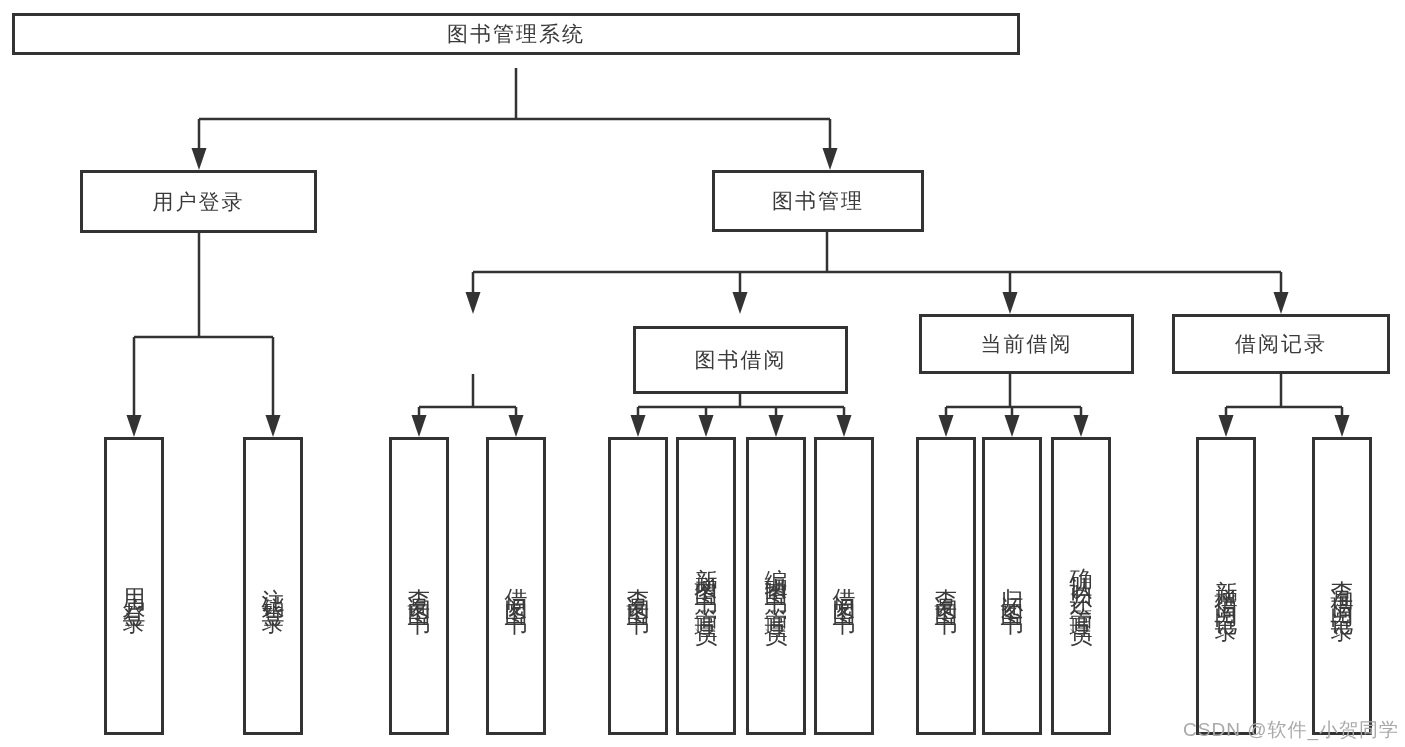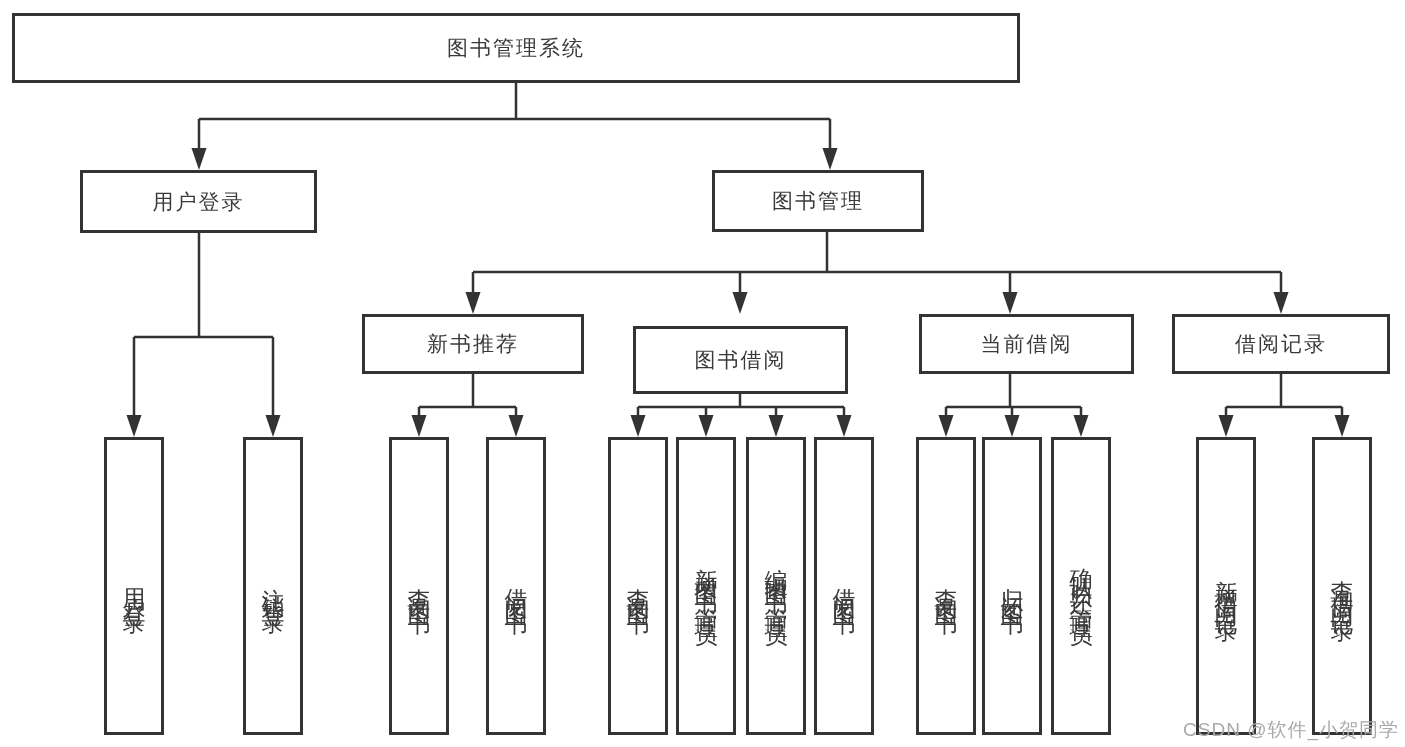--- a/index.html
+++ b/index.html
@@ -88,26 +88,25 @@
       <polygon points="698.5,415 713.5,415 706,437" fill="#333333"></polygon>
       <polygon points="768.5,415 783.5,415 776,437" fill="#333333"></polygon>
       <polygon points="836.5,415 851.5,415 844,437" fill="#333333"></polygon>
       <polygon points="938.5,415 953.5,415 946,437" fill="#333333"></polygon>
       <polygon points="1004.5,415 1019.5,415 1012,437" fill="#333333"></polygon>
       <polygon points="1073.5,415 1088.5,415 1081,437" fill="#333333"></polygon>
       <polygon points="1218.5,415 1233.5,415 1226,437" fill="#333333"></polygon>
       <polygon points="1334.5,415 1349.5,415 1342,437" fill="#333333"></polygon>
     </svg>
 
-  <div class="node" style="left:12px; top:13px; width:1008px; height:70px;">图书管理系统</div>
+  <div class="node" style="left:12px; top:13px; width:1008px; height:42px;">图书管理系统</div>
 
   <div class="node" style="left:80px; top:170px; width:237px; height:63px;">用户登录</div>
   <div class="node" style="left:712px; top:170px; width:212px; height:62px;">图书管理</div>
 
-  <div class="node" style="left:362px; top:314px; width:222px; height:60px;">新书推荐</div>
   <div class="node" style="left:633px; top:326px; width:215px; height:68px;">图书借阅</div>
   <div class="node" style="left:903px; top:314px; width:215px; height:60px;margin-left:16px;">当前借阅</div>
   <div class="node" style="left:1172px; top:314px; width:218px; height:60px;">借阅记录</div>
 
   <div class="leaf" style="left:104px; top:437px;">
     <span>用户登录</span>
   </div>
   <div class="leaf" style="left:243px; top:437px;">
     <span>注销登录</span>
   </div>

